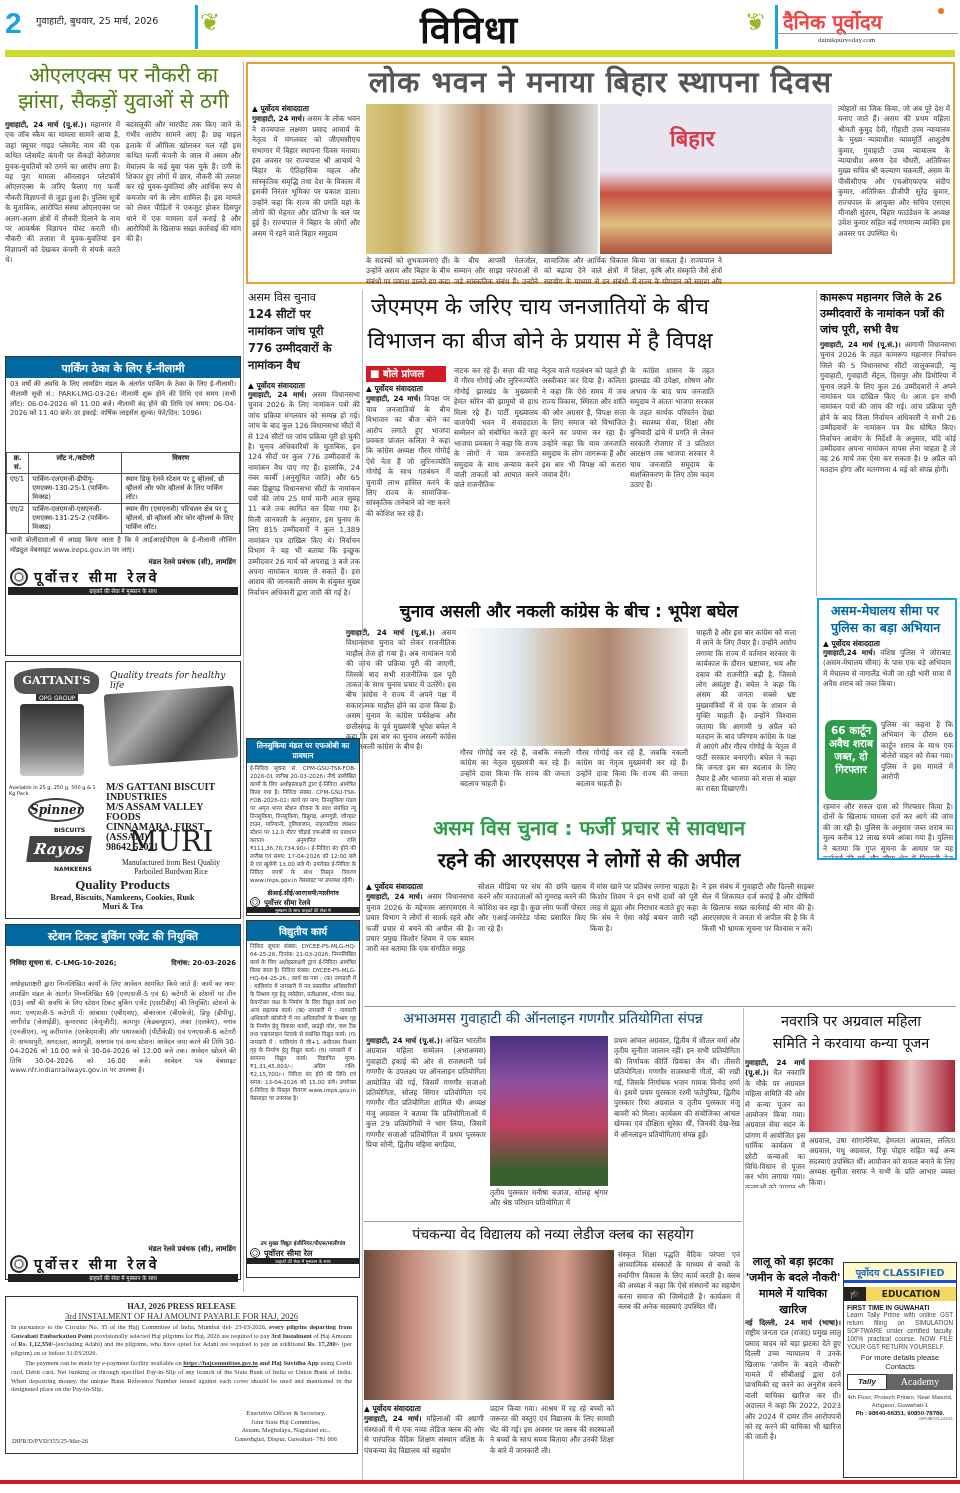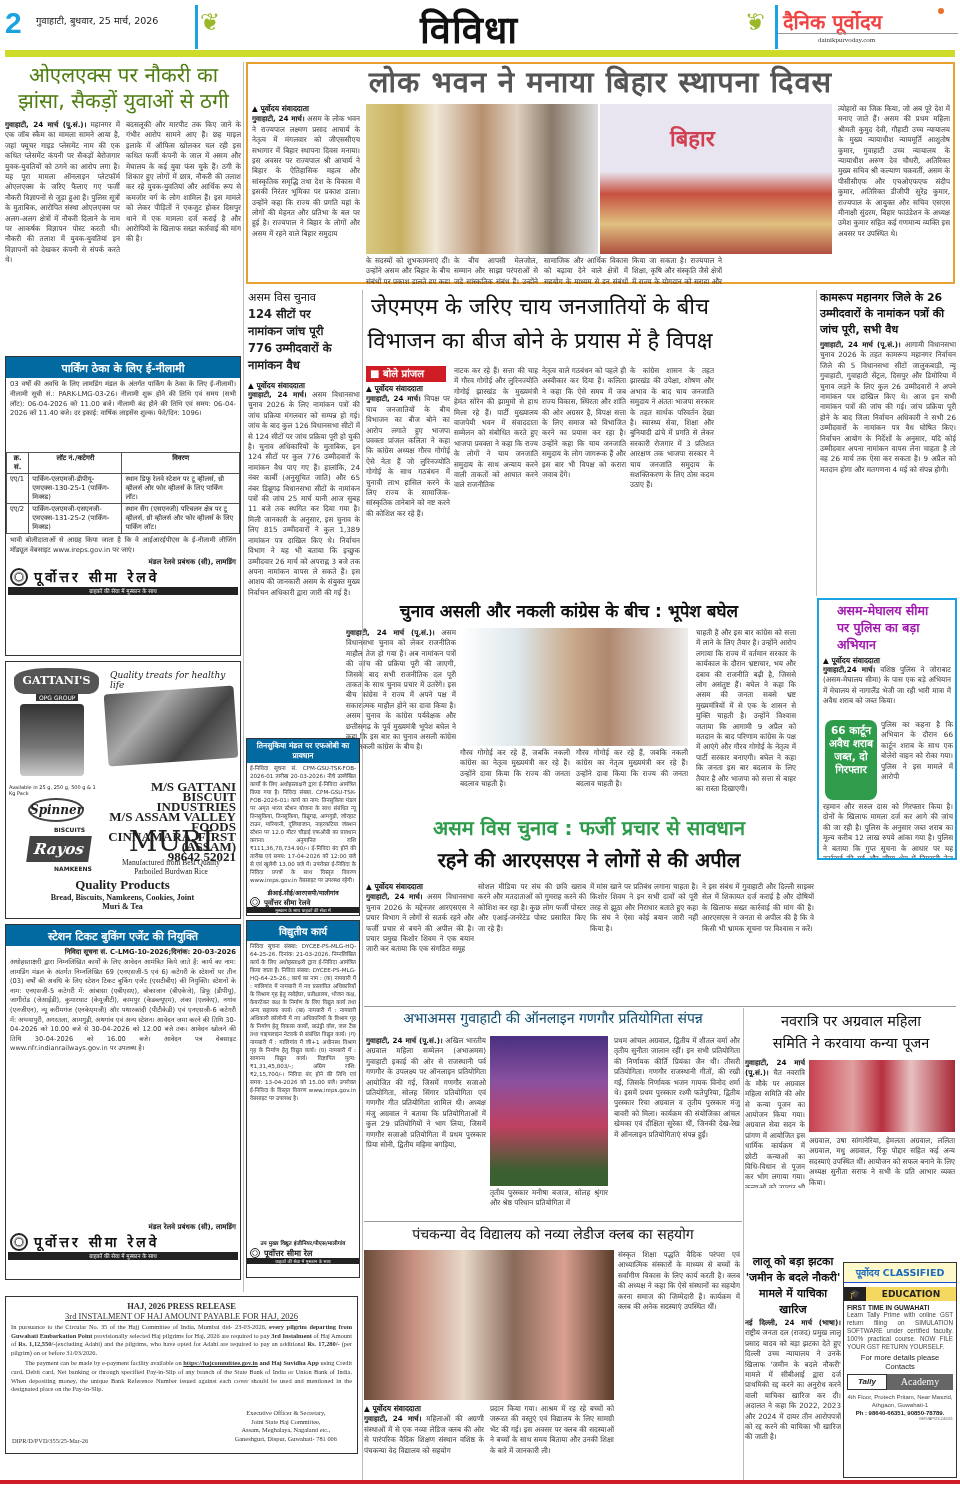--- a/index.html
+++ b/index.html
@@ -88,45 +88,45 @@
   <div class="rly-tag" style="margin:0 2px">ग्राहकों की सेवा में मुस्कान के साथ</div>
 </div>
 
 <div class="abs boxed" style="left:5px;top:661px;width:236px;height:258px;border-width:1.5px">
   <div class="abs" style="left:8px;top:6px;width:85px;height:26px;background:#555;border-radius:40% 40% 10px 10px;color:#fff;font-family:'DejaVu Serif',serif;font-weight:bold;font-size:11px;text-align:center;line-height:26px">GATTANI'S</div>
   <div class="abs" style="left:30px;top:32px;font-size:6px;background:#333;color:#fff;padding:0 3px">OPG GROUP</div>
   <div class="abs" style="left:104px;top:8px;font-family:'DejaVu Serif',serif;font-style:italic;font-size:9px">Quality treats for healthy life</div>
   <div class="abs" style="left:14px;top:42px;width:64px;height:72px;background:linear-gradient(#333,#777 60%,#ccc);border-radius:4px"></div>
   <div class="abs" style="left:100px;top:28px;width:130px;height:72px;background:linear-gradient(135deg,#555,#aaa,#444,#888);border-radius:4px;transform:rotate(-4deg)"></div>
   <div class="abs" style="left:3px;top:122px;font-size:5px;width:90px">Available in 25 g, 250 g, 500 g &amp; 1 Kg Pack</div>
-  <div class="abs" style="left:100px;top:120px;width:130px;text-align:right;font-family:'Liberation Serif',serif;font-weight:bold;font-size:13px;line-height:10px">
+  <div class="abs" style="left:100px;top:120px;width:130px;text-align:left;font-family:'Liberation Serif',serif;font-weight:bold;font-size:10px;line-height:10px">
     <div>M/S GATTANI BISCUIT INDUSTRIES</div>
     <div>M/S ASSAM VALLEY FOODS</div>
     <div>CINNAMARA, FIRST (ASSAM)</div>
     <div>98642 52021</div>
   </div>
   <div class="abs" style="left:22px;top:136px;width:56px;height:24px;border:2px solid #444;border-radius:50%;text-align:center;font-family:'DejaVu Serif',serif;font-style:italic;font-weight:bold;font-size:12px;line-height:20px">Spinner</div>
   <div class="abs" style="left:48px;top:164px;font-size:6px;font-weight:bold">BISCUITS</div>
   <div class="abs" style="left:22px;top:174px;width:62px;height:26px;background:#444;color:#fff;text-align:center;font-family:'DejaVu Serif',serif;font-style:italic;font-weight:bold;font-size:15px;line-height:26px;transform:skew(-8deg)">Rayos</div>
   <div class="abs" style="left:48px;top:203px;font-size:6px;font-weight:bold">NAMKEENS</div>
   <div class="abs" style="left:100px;top:166px;width:130px;text-align:center;font-family:'DejaVu Serif',serif;font-size:28px;line-height:28px">MURI</div>
   <div class="abs" style="left:100px;top:196px;width:130px;text-align:center;font-family:'Liberation Serif',serif;font-size:7.5px;line-height:9px">
     <div>Manufactured from Best Quality</div>
     <div>Parboiled Burdwan Rice</div>
   </div>
   <div class="abs" style="left:0;top:215px;width:233px;text-align:center;font-family:'Liberation Serif',serif;font-weight:bold">
     <div style="font-size:13px">Quality Products</div>
-    <div style="font-size:8px">Bread, Biscuits, Namkeens, Cookies, Joint</div>
+    <div style="font-size:8px">Bread, Biscuits, Namkeens, Cookies, Rusk</div>
     <div style="font-size:8px">Muri &amp; Tea</div>
   </div>
 </div>
 
 <div class="abs boxed" style="left:5px;top:924px;width:236px;height:356px;border-width:1px">
   <div class="darkbar" style="font-size:11px;padding:3px">स्टेशन टिकट बुकिंग एजेंट की नियुक्ति</div>
-  <div style="display:flex;justify-content:flex-end;font-size:6.8px;font-weight:bold;padding:1px 4px">
+  <div style="display:flex;justify-content:space-between;font-size:6.8px;font-weight:bold;padding:12px 4px">
     <span>निविदा सूचना सं. C-LMG-10-2026;</span>
     <span>दिनांक: 20-03-2026</span>
   </div>
   <div class="txt" style="padding:1px 4px;font-size:6.6px;line-height:9.6px;height:265px">अधोहस्ताक्षरी द्वारा निम्नलिखित कार्यों के लिए आवेदन आमंत्रित किये जाते हैं: कार्य का नाम: लामडिंग मंडल के अंतर्गत निम्नलिखित 69 (एनएसजी-5 एवं 6) कटेगरी के स्टेशनों पर तीन (03) वर्षों की अवधि के लिए स्टेशन टिकट बुकिंग एजेंट (एसटीबीए) की नियुक्ति। स्टेशनों के नाम: एनएसजी-5 कटेगरी में: आंबासा (एबीएसए), बोकाजान (बीएकेजे), डिफू (डीपीयू), जागीरोड (जेआईडी), कुमारघाट (केयूजीटी), कामपुर (केडब्ल्यूएम), लंका (एलकेए), नगांव (एनजीएन), न्यू करीमगंज (एनकेएमजी) और पथारकांदी (पीटीकेडी) एवं एनएसजी-6 कटेगरी में: अभयापुरी, अगरतला, आमगुड़ी, अथगांव एवं अन्य स्टेशन। आवेदन जमा करने की तिथि 30-04-2026 को 10.00 बजे से 30-04-2026 को 12.00 बजे तक। आवेदन खोलने की तिथि 30-04-2026 को 16.00 बजे। आवेदन पत्र वेबसाइट www.nfr.indianrailways.gov.in पर उपलब्ध है।</div>
   <div style="text-align:right;font-size:7px;font-weight:bold;padding:0 4px">मंडल रेलवे प्रबंधक (सी), लामडिंग</div>
   <div style="display:flex;align-items:center;gap:6px;padding:1px 4px">
     <div class="rly-logo"></div>
     <div class="rly-name">पूर्वोत्तर सीमा रेलवे</div>
   </div>
   <div class="rly-tag" style="margin:0 2px">ग्राहकों की सेवा में मुस्कान के साथ</div>
@@ -184,21 +184,21 @@
 <div class="abs" style="left:344px;top:598px;width:450px;height:212px">
   <div class="hd-dev" style="font-size:17px;line-height:26px;color:#111;text-align:center">चुनाव असली और नकली कांग्रेस के बीच : भूपेश बघेल</div>
   <div class="abs txt" style="left:2px;top:30px;width:110px;height:180px"><b>गुवाहाटी, 24 मार्च (पू.सं.)।</b> <span>असम विधानसभा चुनाव को लेकर राजनीतिक माहौल तेज हो गया है। अब नामांकन पत्रों की जांच की प्रक्रिया पूरी की जाएगी, जिसके बाद सभी राजनीतिक दल पूरी ताकत के साथ चुनाव प्रचार में उतरेंगे। इस बीच कांग्रेस ने राज्य में अपने पक्ष में सकारात्मक माहौल होने का दावा किया है। असम चुनाव के कांग्रेस पर्यवेक्षक और छत्तीसगढ़ के पूर्व मुख्यमंत्री भूपेश बघेल ने कहा कि इस बार का चुनाव असली कांग्रेस और नकली कांग्रेस के बीच है।</span></div>
   <div class="abs" style="left:116px;top:30px;width:228px;height:118px;background:linear-gradient(90deg,#fff 0%,#dfe8ec 25%,#c8a888 50%,#b08870 65%,#eee 100%)"></div>
   <div class="abs txt" style="left:116px;top:150px;width:110px;height:60px">गौरव गोगोई कर रहे हैं, जबकि नकली कांग्रेस का नेतृत्व मुख्यमंत्री कर रहे हैं। उन्होंने दावा किया कि राज्य की जनता बदलाव चाहती है।</div>
   <div class="abs txt" style="left:232px;top:150px;width:112px;height:60px">गौरव गोगोई कर रहे हैं, जबकि नकली कांग्रेस का नेतृत्व मुख्यमंत्री कर रहे हैं। उन्होंने दावा किया कि राज्य की जनता बदलाव चाहती है।</div>
   <div class="abs txt" style="left:352px;top:30px;width:100px;height:180px">चाहती है और इस बार कांग्रेस को सत्ता में लाने के लिए तैयार है। उन्होंने आरोप लगाया कि राज्य में वर्तमान सरकार के कार्यकाल के दौरान भ्रष्टाचार, भय और दबाव की राजनीति बढ़ी है, जिससे लोग असंतुष्ट हैं। बघेल ने कहा कि असम की जनता सबसे भ्रष्ट मुख्यमंत्रियों में से एक के शासन से मुक्ति चाहती है। उन्होंने विश्वास जताया कि आगामी 9 अप्रैल को मतदान के बाद परिणाम कांग्रेस के पक्ष में आएंगे और गौरव गोगोई के नेतृत्व में पार्टी सरकार बनाएगी। बघेल ने कहा कि जनता इस बार बदलाव के लिए तैयार है और भाजपा को सत्ता से बाहर का रास्ता दिखाएगी।</div>
 </div>
 
 <div class="abs" style="left:817px;top:598px;width:140px;height:262px;border:2px solid #1aa3e0">
-  <div style="font-size:12.5px;line-height:17px;color:#a21caf;font-weight:bold;padding:2px 18px">असम-मेघालय सीमा पर पुलिस का बड़ा अभियान</div>
+  <div style="font-size:12.5px;line-height:17px;color:#0369a1;font-weight:bold;padding:2px 12px">असम-मेघालय सीमा पर पुलिस का बड़ा अभियान</div>
   <div class="reporter" style="padding:0 4px">▲ पूर्वोदय संवाददाता</div>
   <div class="txt" style="padding:0 4px;height:50px"><b>गुवाहाटी,24 मार्च।</b> <span>वशिष्ठ पुलिस ने जोराबाट (असम-मेघालय सीमा) के पास एक बड़े अभियान में मेघालय से नागालैंड भेजी जा रही भारी मात्रा में अवैध शराब को जब्त किया।</span></div>
   <div class="abs green-box" style="left:6px;top:120px;width:52px;height:80px;font-size:10.5px;line-height:13px;padding-top:4px">66 कार्टून अवैध शराब जब्त, दो गिरफ्तार</div>
   <div class="abs txt" style="left:62px;top:120px;width:72px;height:80px">पुलिस का कहना है कि अभियान के दौरान 66 कार्टून शराब के साथ एक बोलेरो वाहन को रोका गया। पुलिस ने इस मामले में आरोपी</div>
   <div class="abs txt" style="left:4px;top:202px;width:130px;height:56px">रहमान और सरुल दास को गिरफ्तार किया है। दोनों के खिलाफ मामला दर्ज कर आगे की जांच की जा रही है। पुलिस के अनुसार जब्त शराब का मूल्य करीब 12 लाख रुपये आंका गया है। पुलिस ने बताया कि गुप्त सूचना के आधार पर यह कार्रवाई की गई और सीमा क्षेत्र में निगरानी तेज कर दी गई है।</div>
 </div>
 
 <div class="abs" style="left:364px;top:812px;width:450px;height:192px">
   <div class="hd-dev" style="font-size:20px;line-height:32px;font-weight:bold;text-align:center">
     <div style="color:#2e9c4a">असम विस चुनाव : फर्जी प्रचार से सावधान</div>
@@ -267,21 +267,21 @@
 <div class="abs" style="left:745px;top:1254px;width:96px;height:226px">
   <div style="font-size:11px;line-height:16px;color:#111;text-align:center;font-weight:bold">
     <div>लालू को बड़ा झटका</div>
     <div>'जमीन के बदले नौकरी'</div>
     <div>मामले में याचिका खारिज</div>
   </div>
   <div class="txt" style="height:170px"><b>नई दिल्ली, 24 मार्च (भाषा)।</b> <span>राष्ट्रीय जनता दल (राजद) प्रमुख लालू प्रसाद यादव को बड़ा झटका देते हुए दिल्ली उच्च न्यायालय ने उनके खिलाफ 'जमीन के बदले नौकरी' मामले में सीबीआई द्वारा दर्ज प्राथमिकी रद्द करने का अनुरोध करने वाली याचिका खारिज कर दी। अदालत ने कहा कि 2022, 2023 और 2024 में दायर तीन आरोपपत्रों को रद्द करने की याचिका भी खारिज की जाती है।</span></div>
 </div>
 
 <div class="abs" style="left:843px;top:1262px;width:114px;height:216px;border:1px solid #333">
-  <div style="height:20px;background:#fff8c8;text-align:center;font-weight:bold;font-size:9.5px;line-height:20px;color:#1a6ac0;border-bottom:1px solid #1d4ed8">पूर्वोदय CLASSIFIED</div>
+  <div style="height:20px;background:#fff8c8;text-align:center;font-weight:bold;font-size:9.5px;line-height:20px;color:#1a6ac0;border-bottom:3px solid #1d4ed8">पूर्वोदय CLASSIFIED</div>
   <div style="display:flex;align-items:center;height:16px;margin-top:3px">
     <span style="width:22px;height:14px;background:#222;color:#fff;font-size:9px;text-align:center;line-height:14px">🎓</span>
     <span style="flex:1;background:#f5d860;font-weight:bold;font-size:9px;text-align:center;line-height:14px">EDUCATION</span>
   </div>
   <div style="padding:2px 3px;font-family:'Liberation Sans',sans-serif">
     <div style="font-size:6.6px;font-weight:bold">FIRST TIME IN GUWAHATI</div>
     <div style="font-size:6.3px;line-height:8px;color:#444;text-align:justify">Learn Tally Prime with online GST return filing on SIMULATION SOFTWARE under certified faculty. 100% practical course. NOW FILE YOUR GST RETURN YOURSELF.</div>
     <div style="font-size:7.5px;text-align:center;margin-top:2px;line-height:9px">For more details please Contacts</div>
     <div style="display:flex;margin:3px 0;height:16px">
       <span style="width:40px;border:1px solid #333;font-style:italic;font-weight:bold;font-size:8px;text-align:center;line-height:14px">Tally</span>

